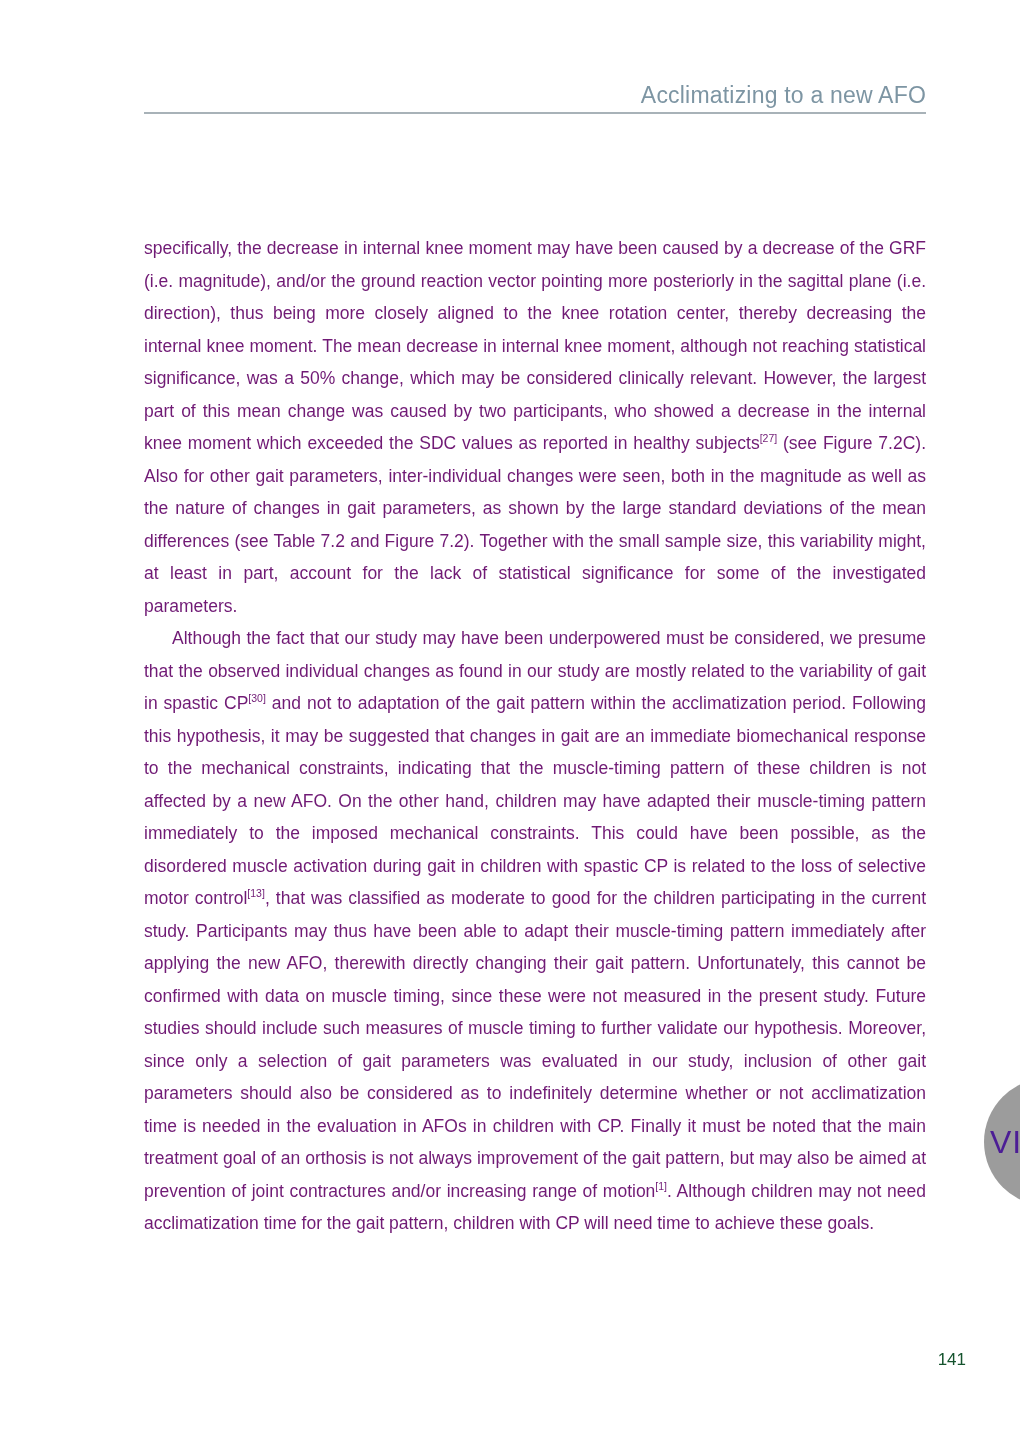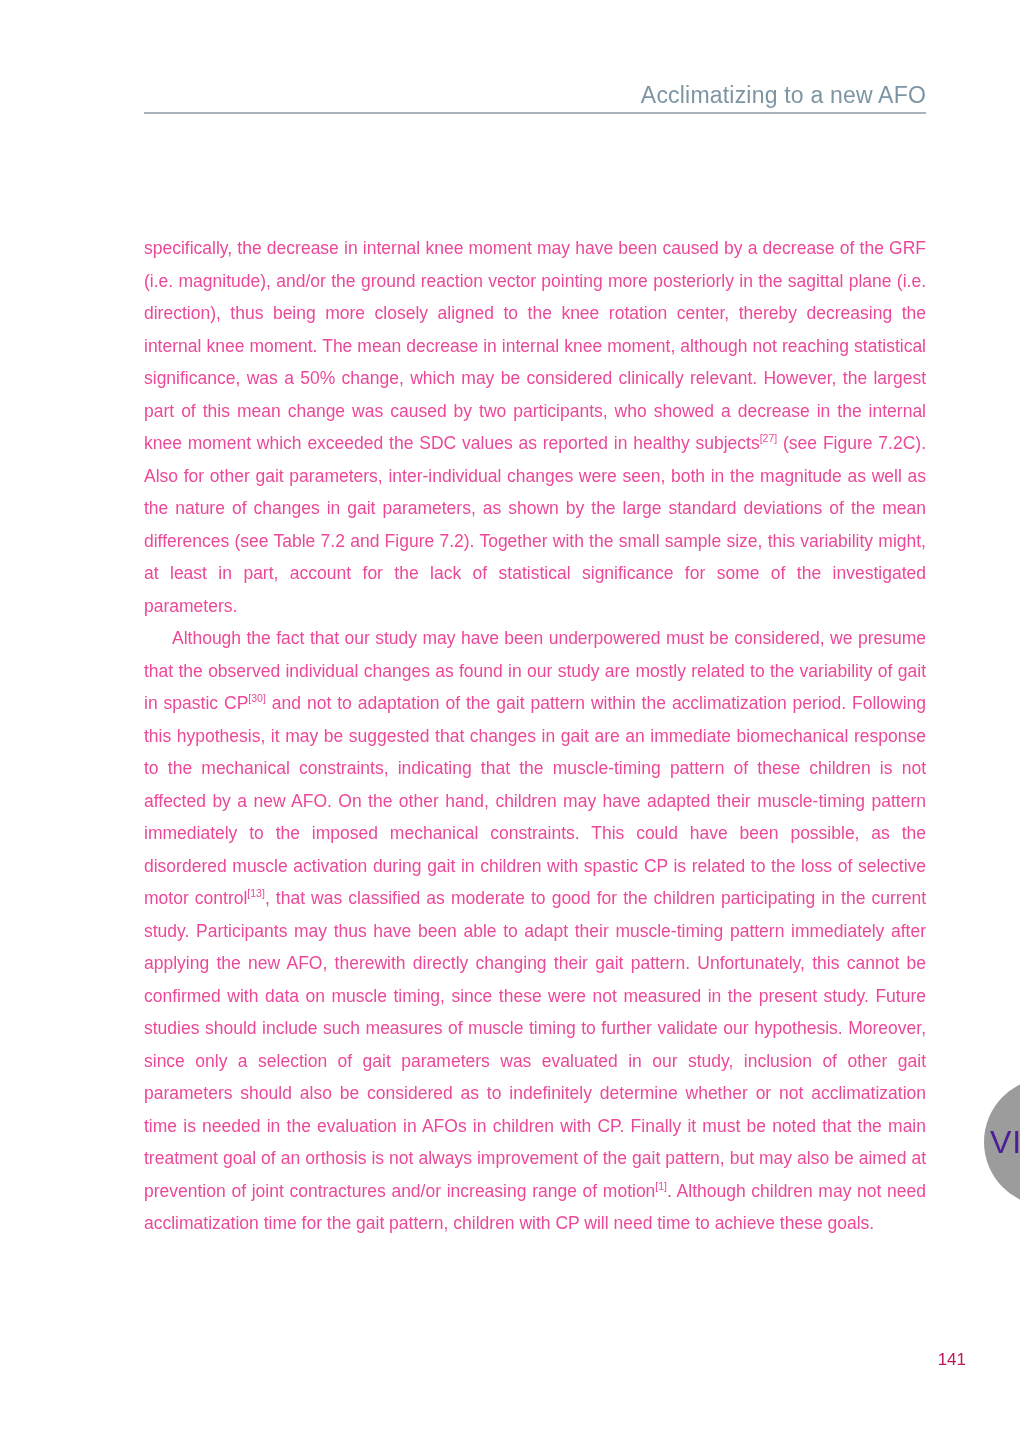--- a/index.html
+++ b/index.html
@@ -33,21 +33,21 @@
     left: 120px;
     width: 782px;
     height: 0;
     border-top: 2px solid #a8b2b8;
   }
   .body-text {
     position: absolute;
     top: 232px;
     left: 120px;
     width: 782px;
-    color: #ec4899;
+    color: #701a75;
     font-size: 17.5px;
     line-height: 32.5px;
     text-align: justify;
   }
   .body-text p {
     margin: 0;
     padding: 0;
   }
   .body-text p.indent {
     text-indent: 28px;
@@ -75,21 +75,21 @@
     font-weight: 400;
     letter-spacing: 1px;
   }
   .page-number {
     position: absolute;
     top: 1350px;
     left: 120px;
     width: 822px;
     text-align: right;
     font-size: 17px;
-    color: #be185d;
+    color: #14532d;
   }
 </style>
 </head>
 <body>
 
 <div class="page">
 
   <div class="header-title">Acclimatizing to a new AFO</div>
 
   <div class="header-rule"></div>

